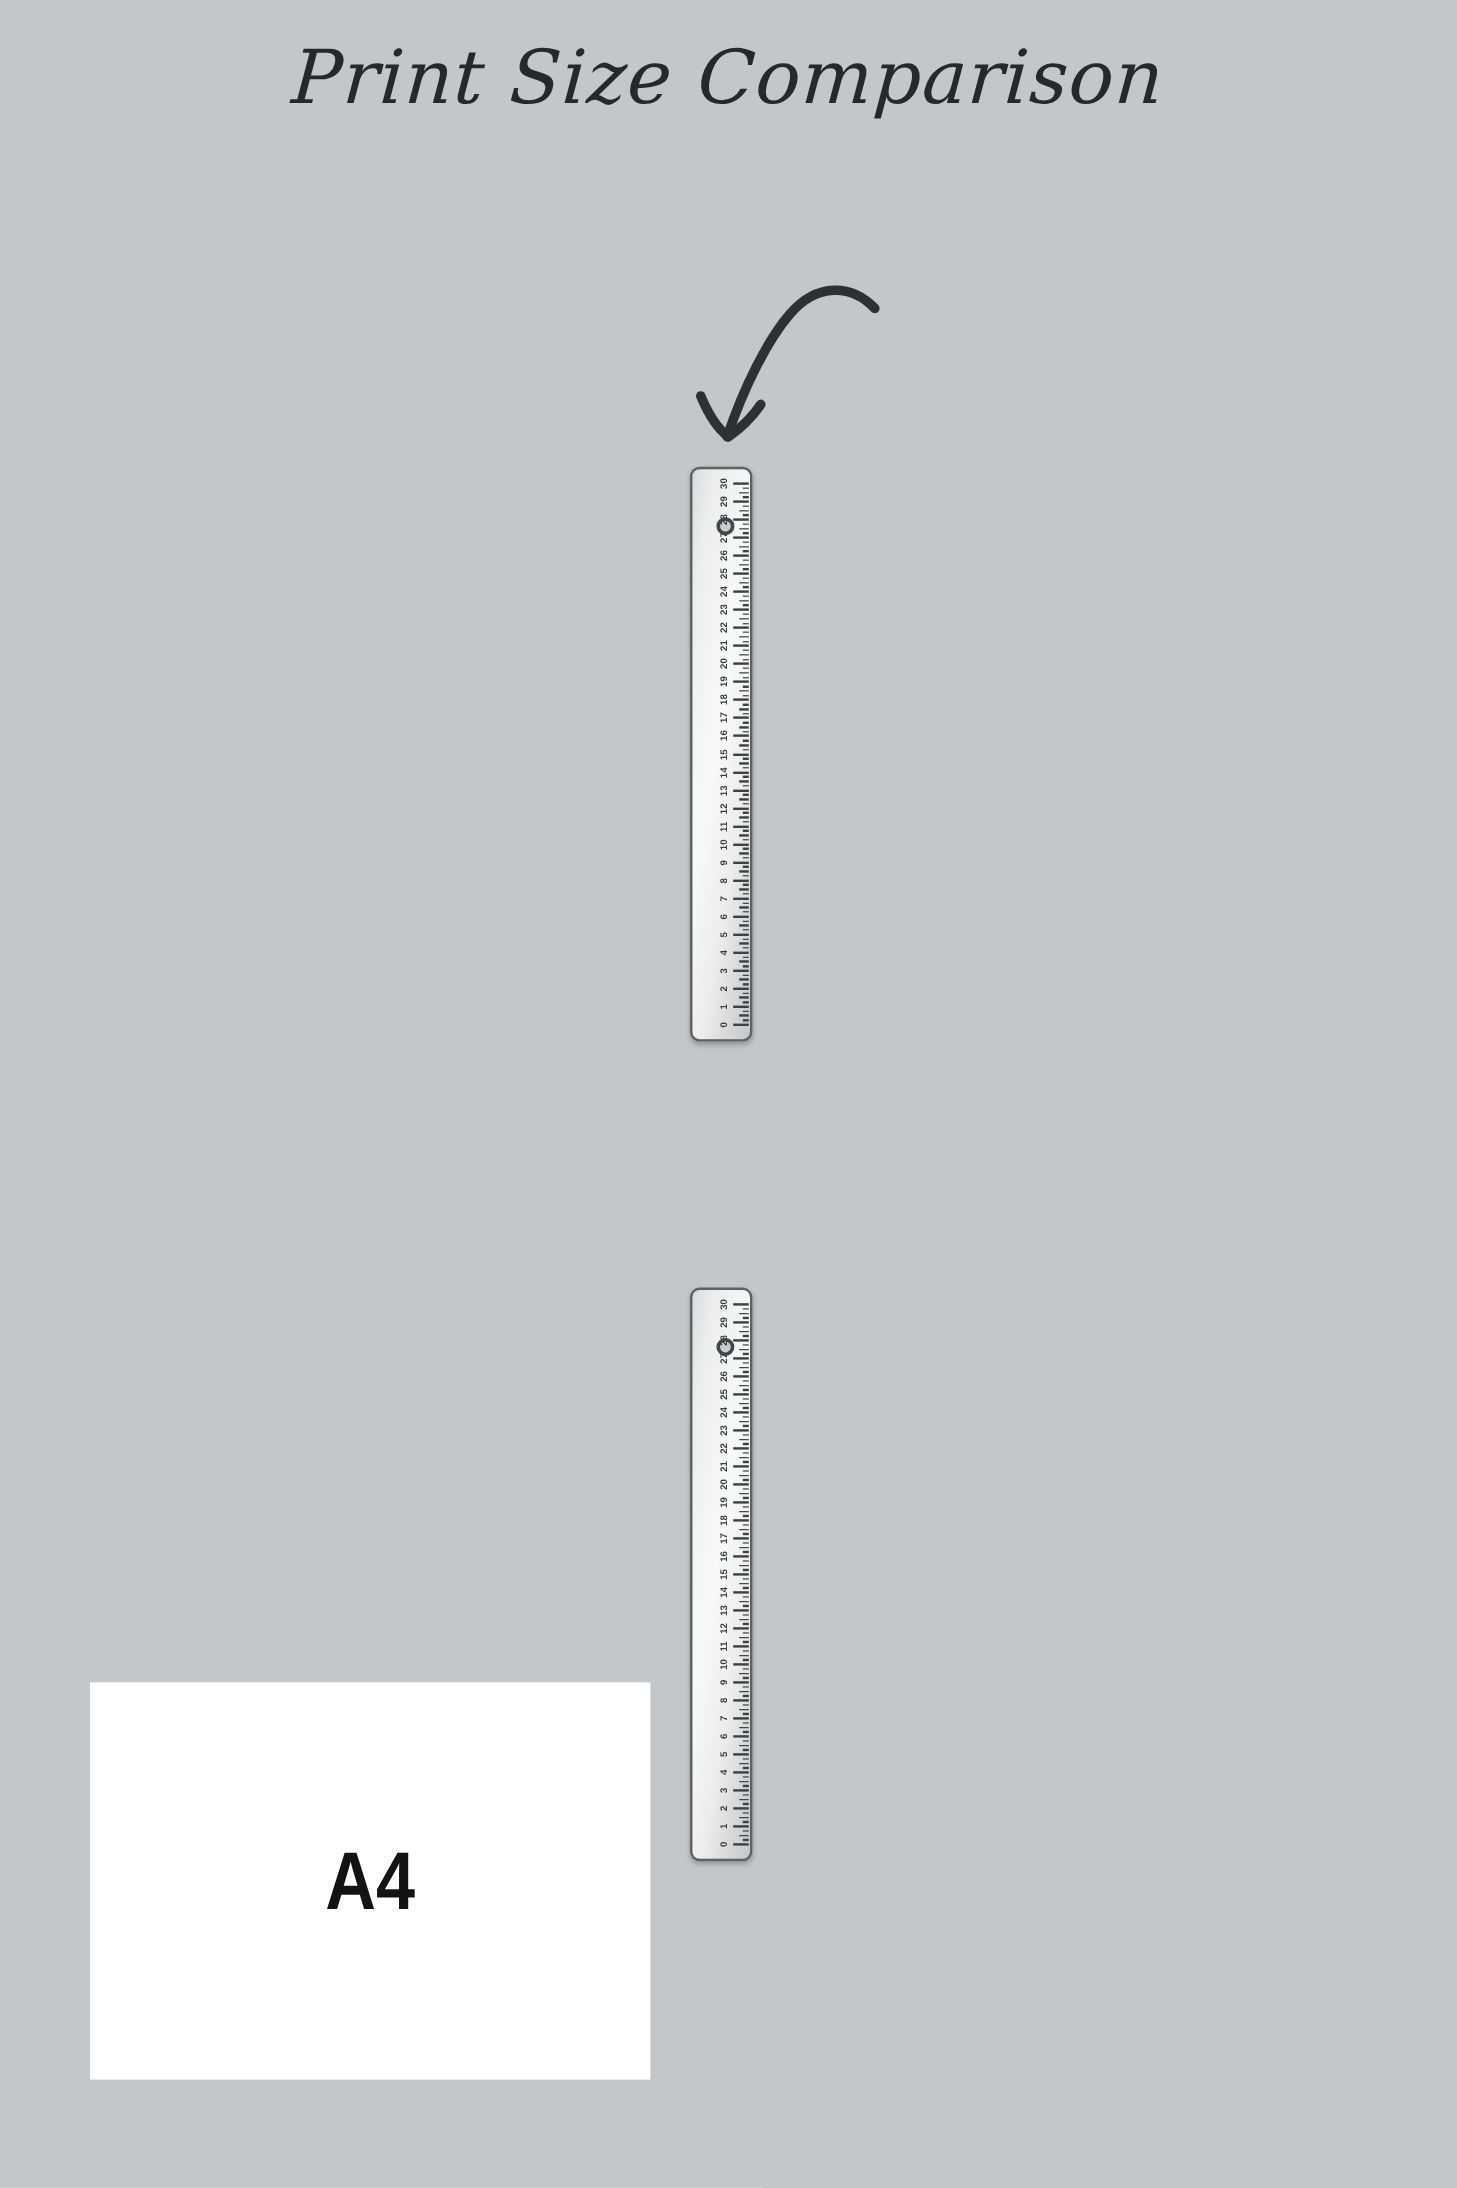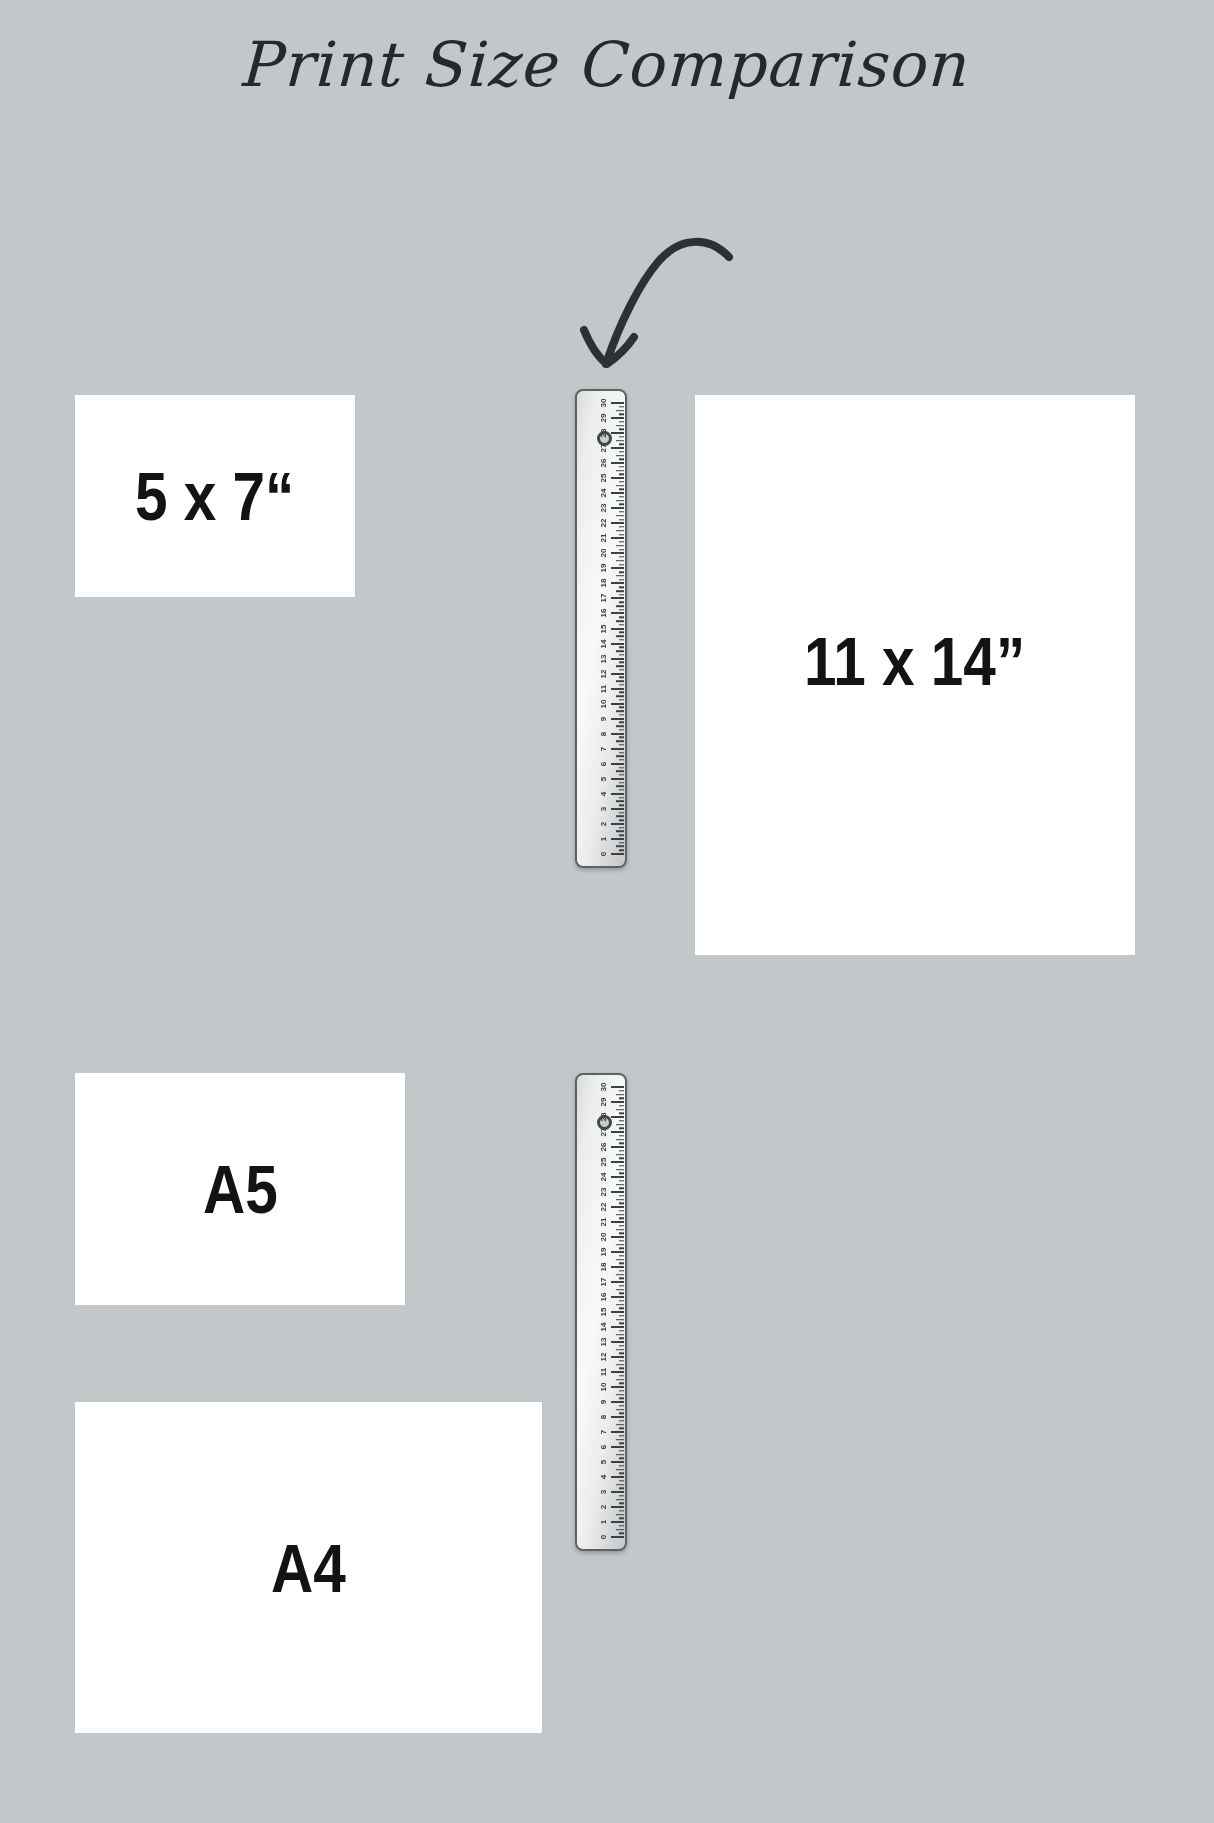--- a/index.html
+++ b/index.html
@@ -84,32 +84,23 @@
   <div class="title">Print Size Comparison</div>
 
 
   <svg class="arrow-svg" viewBox="560 205 210 180" xmlns="http://www.w3.org/2000/svg">
     <g fill="none" stroke="#2e3133" stroke-width="8" stroke-linecap="round" stroke-linejoin="round">
       <path d="M 729 257 C 710 237, 681 235, 658 262 C 640 283, 620 322, 606 364"></path>
       <path d="M 584 330 C 591 347, 599 358, 607 364 C 617 357, 628 346, 634 337"></path>
     </g>
   </svg>
 
-  <div class="panel p-5x7">
-    <span class="panel-label">5 x 7“</span>
-  </div>
-
-
-  <div class="panel p-11x14">
-    <span class="panel-label">11 x 14”</span>
-  </div>
-
-  <div class="panel p-a5">
-    <span class="panel-label">A5</span>
-  </div>
+
+
+
 
   <div class="panel p-a4">
     <span class="panel-label">A4</span>
   </div>
 
 
   <div class="ruler ruler-1">
     <span class="hole"></span>
   <i class="tick" style="top: 463px; width: 13px; height: 2px;"></i>
       <span class="cm-num" style="top: 455px;">0</span>

